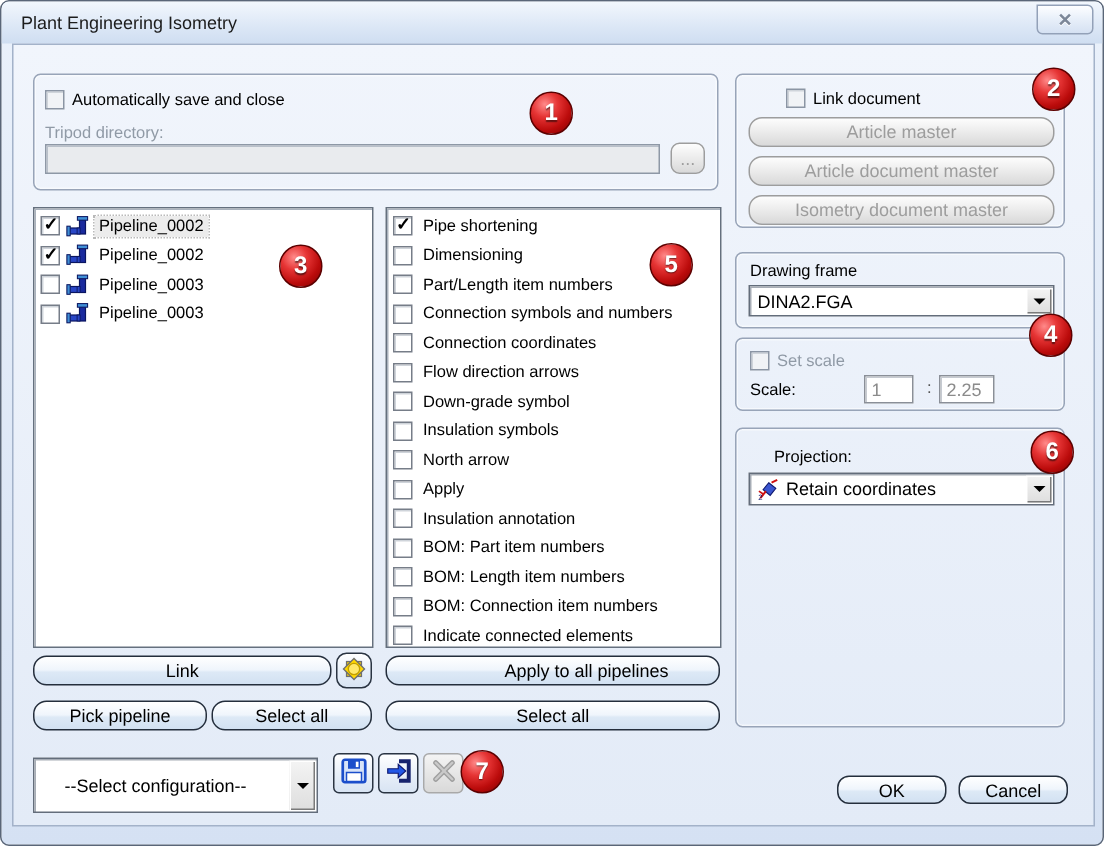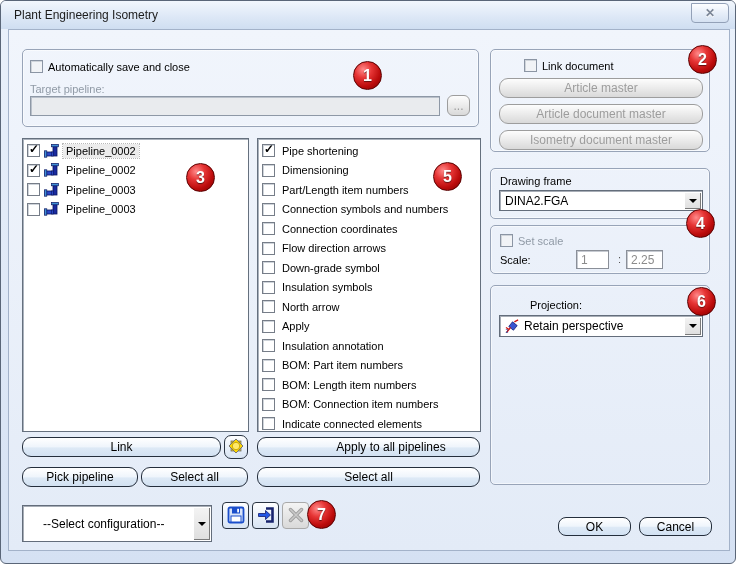--- a/index.html
+++ b/index.html
@@ -84,21 +84,21 @@
     </div>
   </div>
 
   <div class="client">
 
     <div class="grp" style="left:13px;top:19px;width:457px;height:78px;">
       <div style="position:absolute;left:7px;top:10px;display:flex;align-items:center;gap:5px;">
         <span class="cb flat"></span>
         <span>Automatically save and close</span>
       </div>
-      <span class="lbl gray" style="left:7px;top:33px;">Target pipeline:</span>
+      <span class="lbl gray" style="left:7px;top:33px;">Tripod directory:</span>
       <div class="field" style="left:7px;top:46px;width:410px;height:20px;"></div>
       <div class="btn dis" style="left:424px;top:45px;width:23px;height:21px;border-radius:6px;">
         <span>...</span>
       </div>
     </div>
 
     <div class="grp" style="left:481px;top:19px;width:220px;height:103px;">
       <div style="position:absolute;left:9px;top:9px;display:flex;align-items:center;gap:5px;padding-left:24px;">
         <span class="cb flat"></span>
         <span>Link document</span>
@@ -275,32 +275,32 @@
         <span class="cb flat"></span>
         <span style="color:#909aa6;">Set scale</span>
       </div>
       <span class="lbl" style="left:9px;top:28px;">Scale:</span>
       <div class="mini-input" style="left:85px;top:24px;width:33px;height:19px;">1</div>
       <span class="lbl" style="left:127px;top:27px;color:#555;">:</span>
       <div class="mini-input" style="left:135px;top:24px;width:37px;height:19px;">2.25</div>
     </div>
 
     <div class="grp" style="left:481px;top:255px;width:220px;height:200px;">
-      <span class="lbl" style="left:23px;top:13px;padding-left:16px;">Projection:</span>
+      <span class="lbl" style="left:9px;top:13px;padding-left:16px;">Projection:</span>
       <div class="combo" style="left:8px;top:29px;width:204px;height:22px;">
         <span style="display:flex;margin-right:4px;">
           <svg width="15" height="15" viewBox="0 0 16 16">
             <polygon points="8,3 13,7 9,12 4,8" fill="#3a55d0" stroke="#101a70" stroke-width="0.8"></polygon>
             <path d="M2 14 L6 9" stroke="#cf1010" stroke-width="1.4"></path>
             <path d="M10 3 L14 1" stroke="#cf1010" stroke-width="1.4"></path>
             <path d="M1 9 L4 11" stroke="#cf1010" stroke-width="1.2"></path>
             <text x="0.5" y="15" font-size="5.5" fill="#101a70" font-family="sans-serif">2</text>
           </svg>
         </span>
-        <span>Retain perspective</span>
+        <span>Retain coordinates</span>
         <span class="arrow-btn">
             <span class="tri"></span>
           </span>
       </div>
     </div>
 
     <div class="combo" style="left:13px;top:475px;width:190px;height:37px;padding-left:20px;">
       <span>--Select configuration--</span>
       <span class="arrow-btn">
           <span class="tri"></span>

